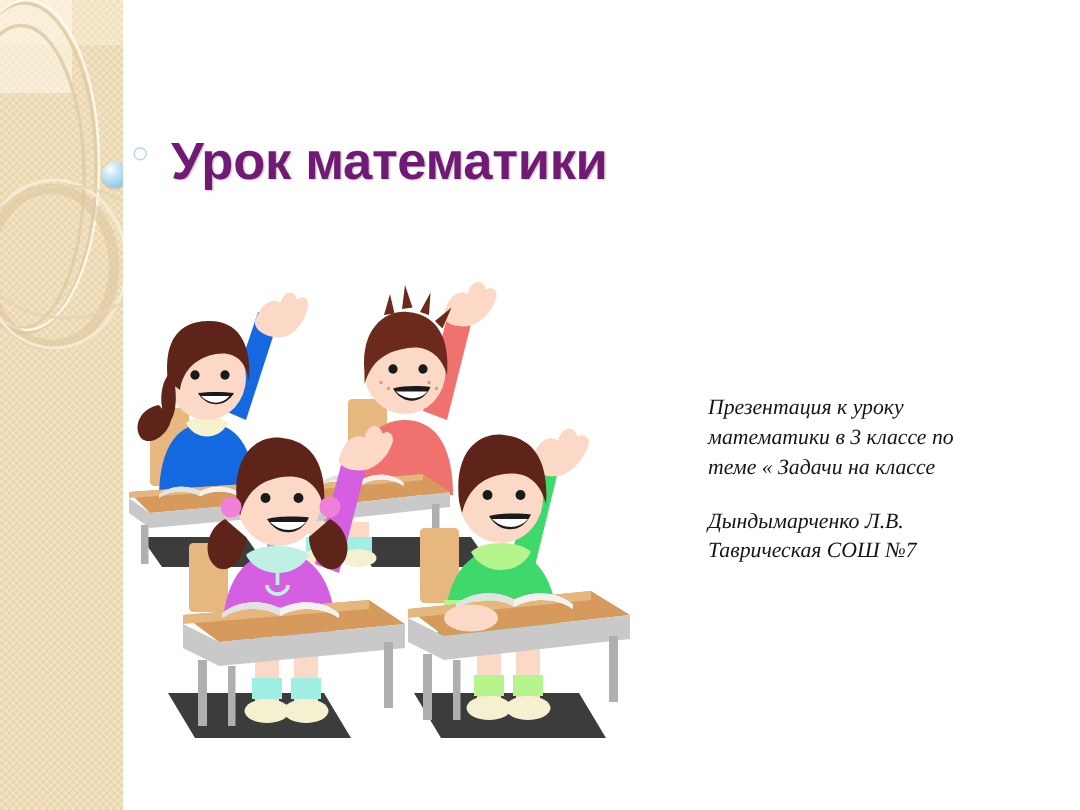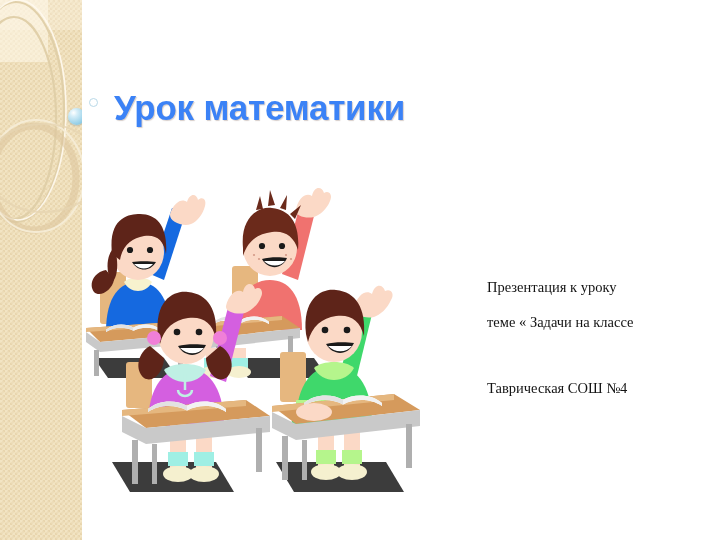--- a/index.html
+++ b/index.html
@@ -74,37 +74,37 @@
   }
 
   
   .title {
     position: absolute;
     left: 114px;
     top: 88px;
     font-size: 35px;
     font-weight: 700;
     letter-spacing: -0.2px;
-    color: #3b82f6;
+    color: #701a75;
     text-shadow: 1px 1px 1px rgba(120,90,75,0.30);
     white-space: nowrap;
   }
 
   
   .bodytext {
     position: absolute;
     left: 471px;
     top: 262px;
     width: 215px;
     font-family: "Liberation Serif", serif;
     font-size: 14.5px;
     line-height: 1.30;
     color: #141414;
   }
-  .bodytext p { margin: 16px; }
+  .bodytext p { margin: 1px; font-style: italic; }
   .bodytext .gap { height: 15px; }
 
   
   .illustration {
     position: absolute;
     left: 86px;
     top: 162px;
     width: 404px;
     height: 350px;
   }
@@ -308,18 +308,20 @@
         <g transform="translate(218,230) scale(0.78)">
             <use href="#book"></use>
           </g>
         <ellipse cx="228" cy="250" rx="18" ry="9" fill="#fbd9c6"></ellipse>
       </g>
     </svg>
   </div>
 
   <div class="bodytext">
     <p>Презентация к уроку</p>
+    <p>математики в 3 классе по</p>
     <p>теме « Задачи на классе</p>
     <div class="gap"></div>
-    <p>Таврическая СОШ №4</p>
+    <p>Дындымарченко Л.В.</p>
+    <p>Таврическая СОШ №7</p>
   </div>
 
 </div>
 
 </body></html>

